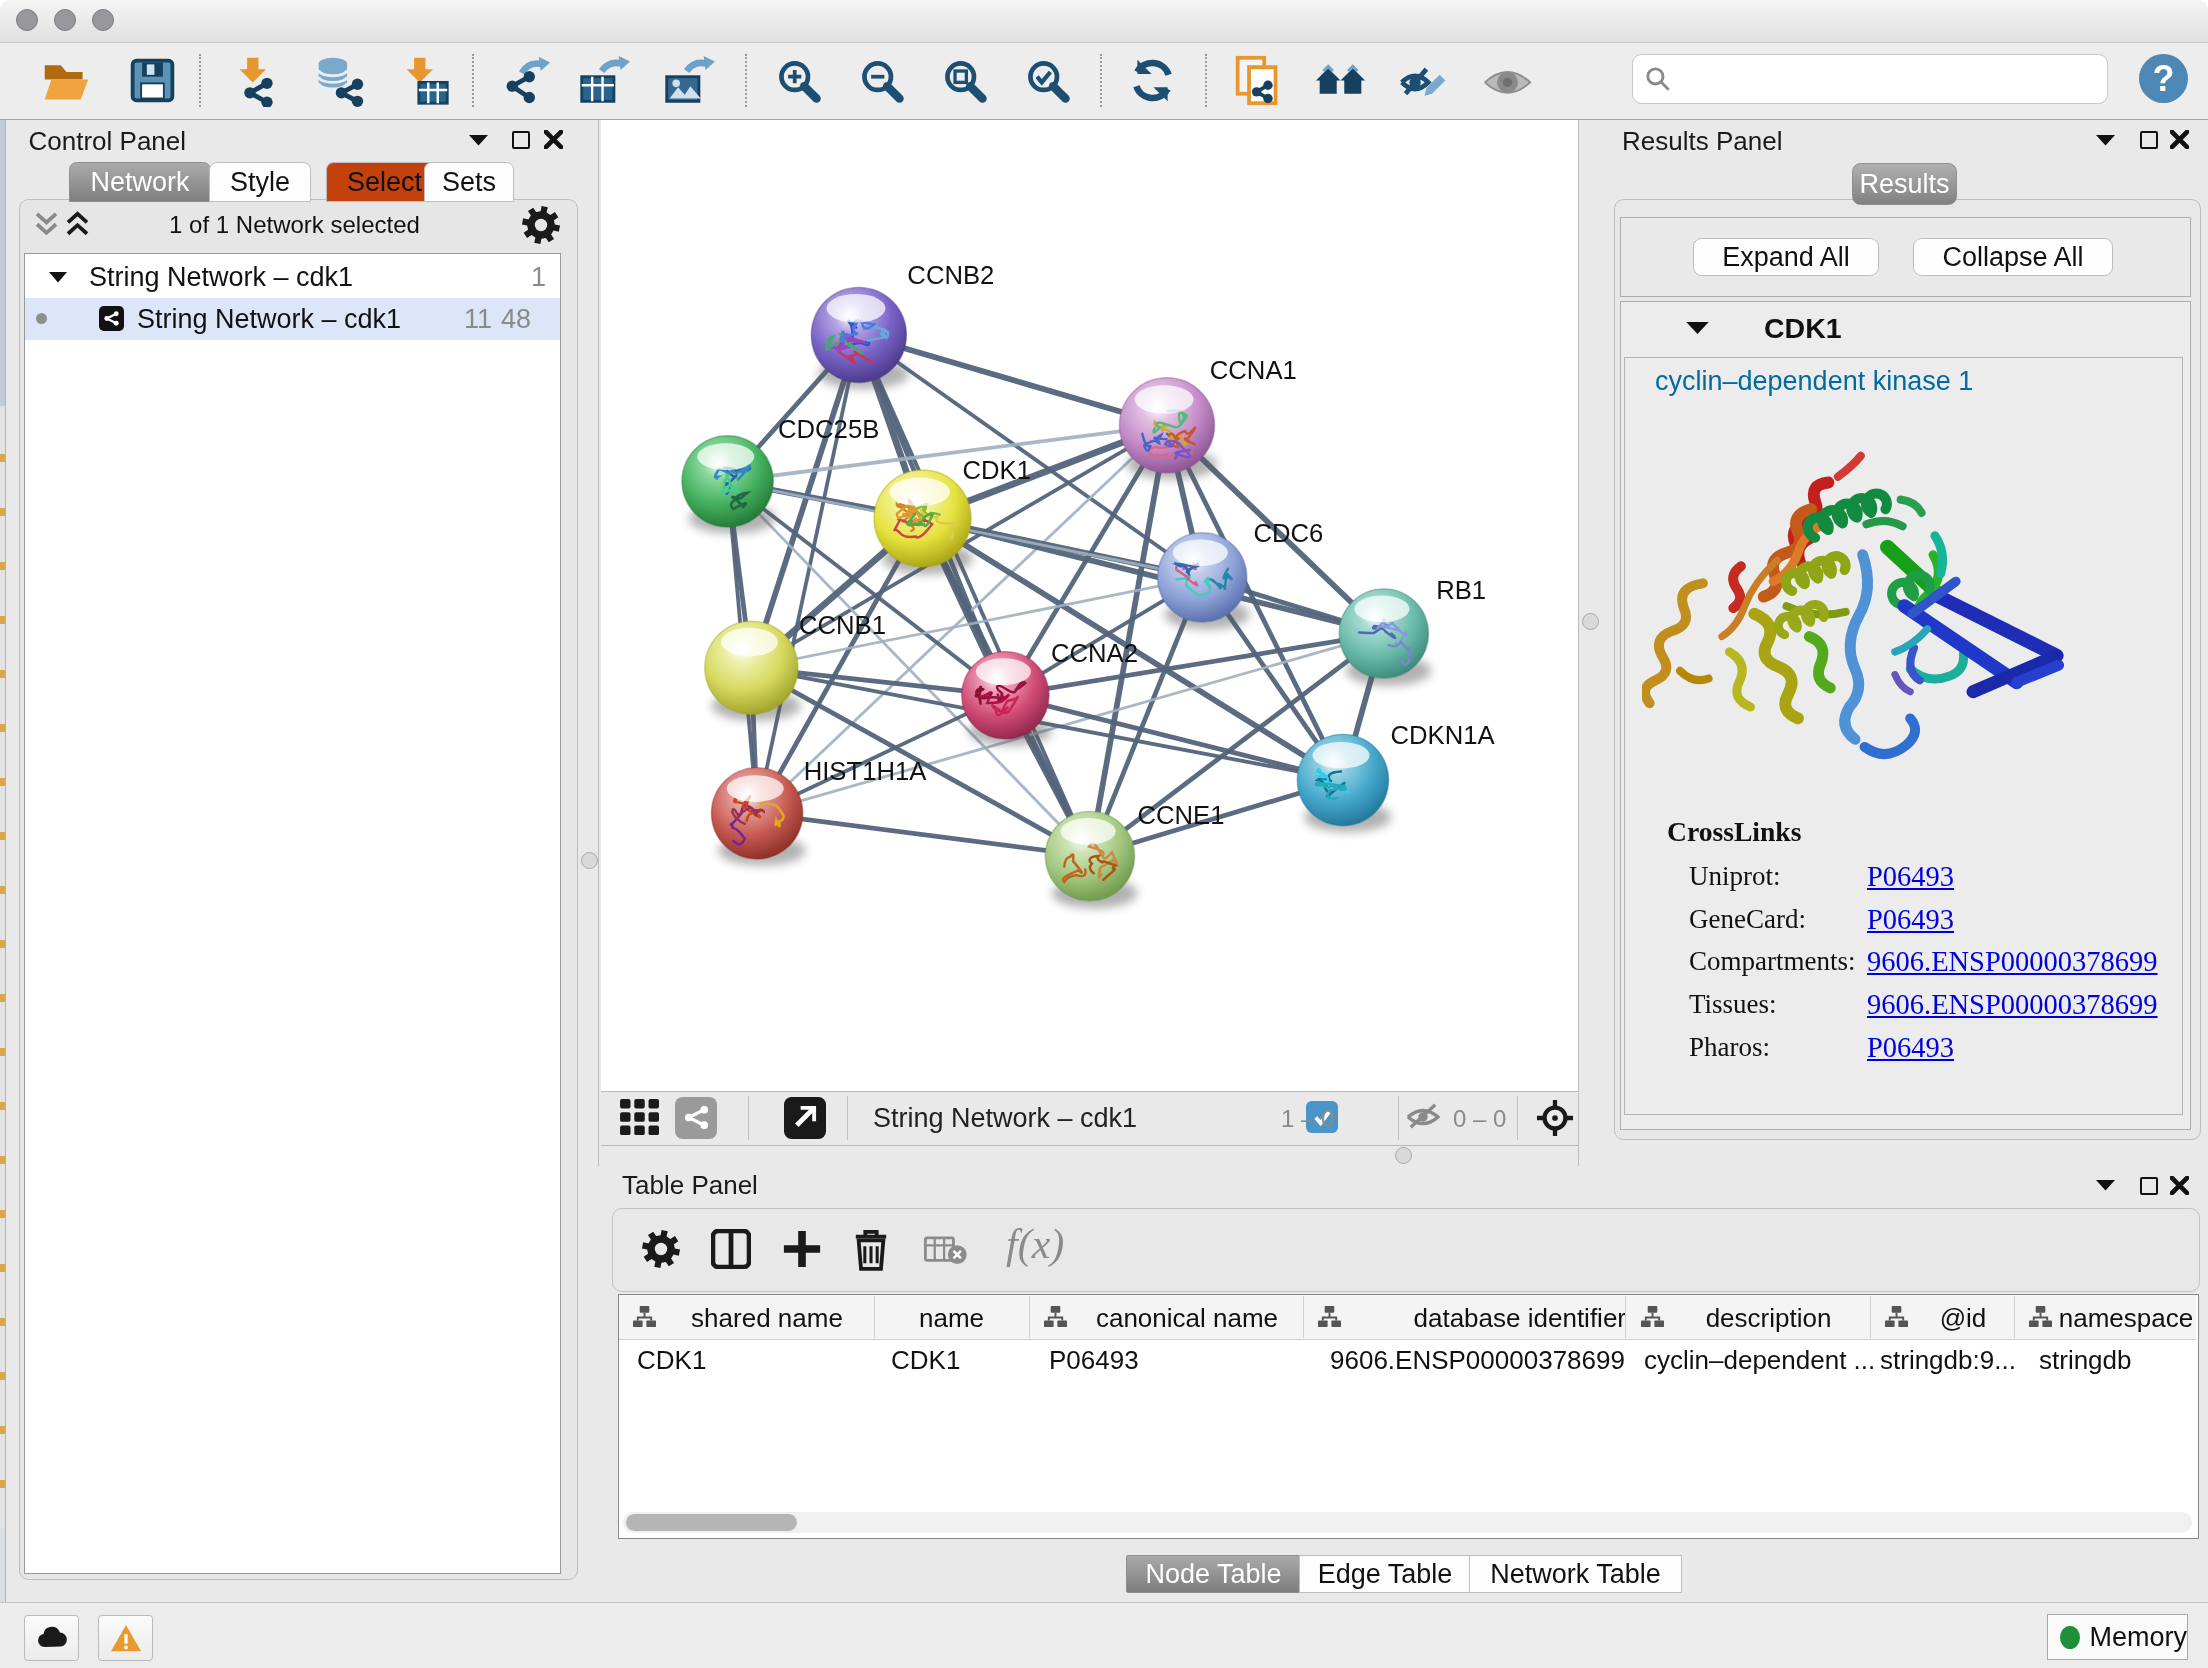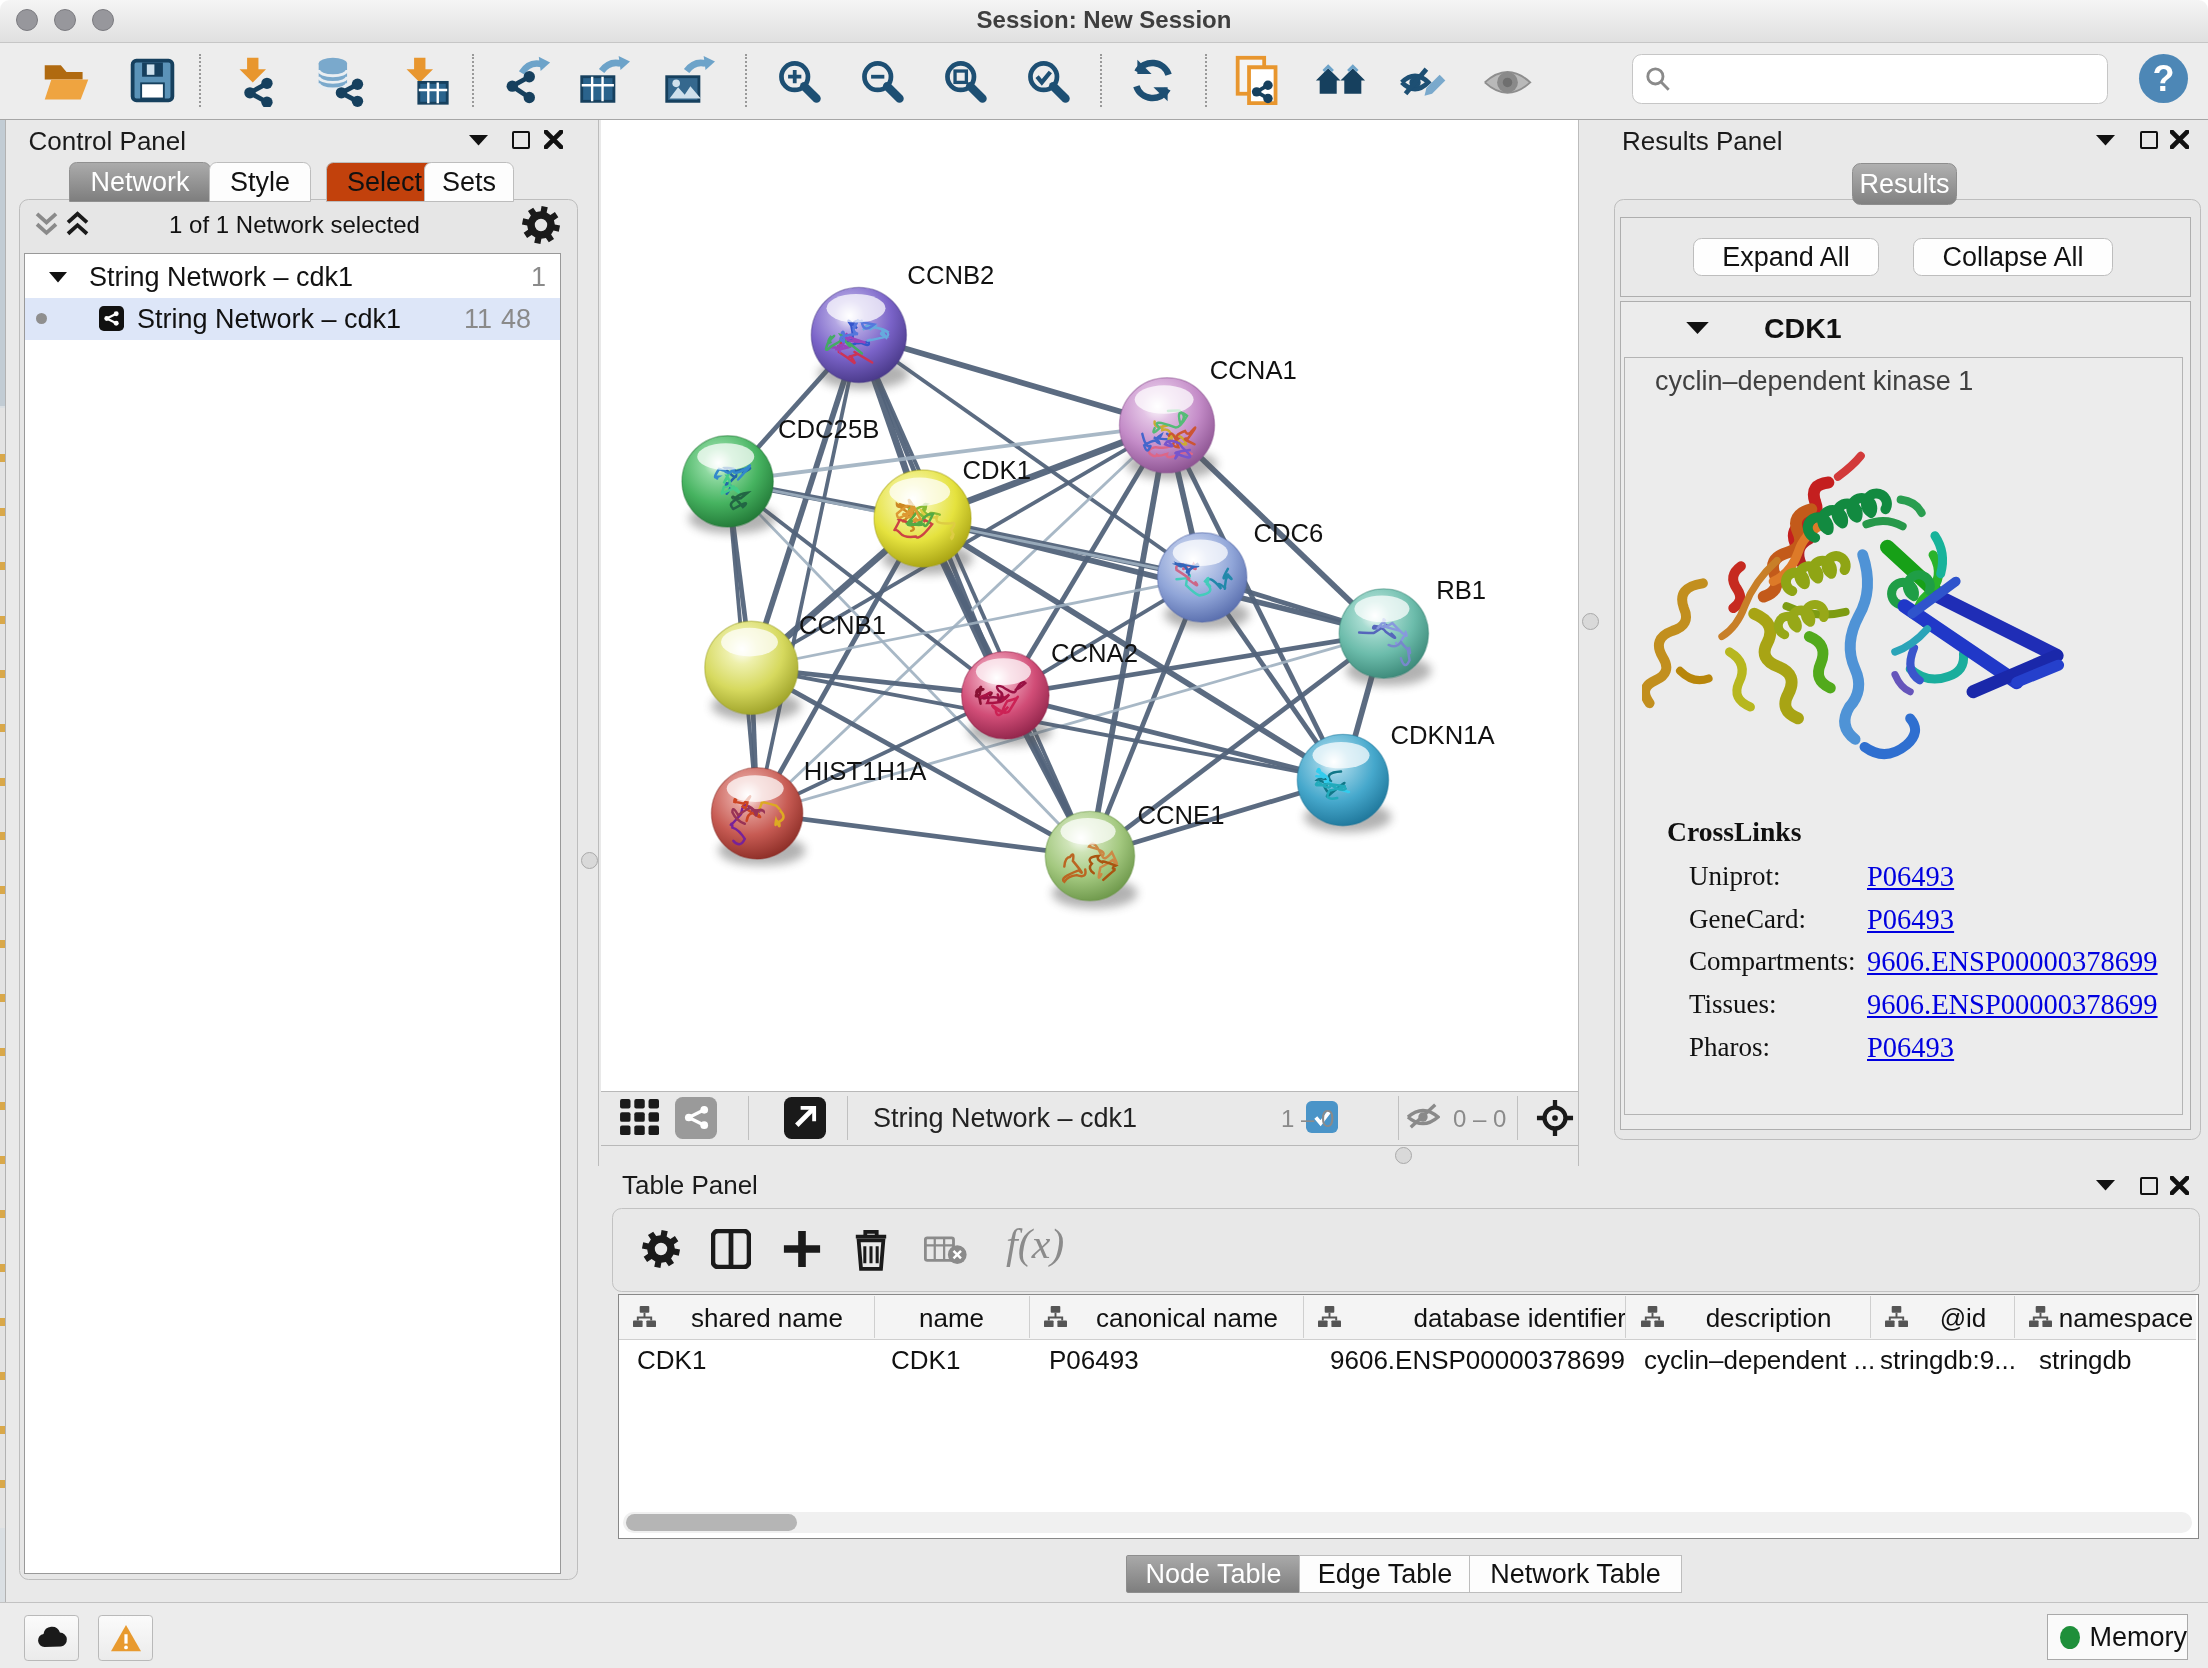--- a/index.html
+++ b/index.html
@@ -10,21 +10,20 @@
 </style>
 </head>
 <body>
 
 <div class="abs" style="left:0;top:0;width:11.4px;height:11.4px;background:#fff;"></div>
 <div class="abs" style="left:2197px;top:0;width:11.4px;height:11.4px;background:#fff;"></div>
 <div class="abs" style="left:0;top:0;width:2208px;height:42px;background:linear-gradient(#f5f5f5,#e0e0e0);border-bottom:1px solid #c6c6c6;border-radius:9.5px 9.5px 0 0;">
   <div class="abs" style="left:16px;top:8.6px;width:22px;height:22px;border-radius:50%;background:#97979c;border:1.9px solid #7b7b80;box-sizing:border-box;"></div>
   <div class="abs" style="left:54px;top:8.6px;width:22px;height:22px;border-radius:50%;background:#97979c;border:1.9px solid #7b7b80;box-sizing:border-box;"></div>
   <div class="abs" style="left:92px;top:8.6px;width:22px;height:22px;border-radius:50%;background:#97979c;border:1.9px solid #7b7b80;box-sizing:border-box;"></div>
-  <div class="abs" style="left:0;top:5.7px;width:2208px;text-align:center;font-size:24px;font-weight:bold;color:#3e3e3e;">Session: New Session</div>
 </div>
 
 <div class="abs" style="left:0;top:43px;width:2208px;height:76px;background:#ededed;border-bottom:1px solid #a6a6a6;">
 
 </div>
 
 <div class="abs" style="left:1632px;top:54px;width:474px;height:48px;background:#fff;border:1.9px solid #c6c6c6;border-radius:9.5px;">
   <svg class="abs" style="left:11.4px;top:9.5px;" width="28.5" height="28.5" viewBox="0 0 30 30">
       <circle cx="12" cy="12" r="8" fill="none" stroke="#8a8a8a" stroke-width="3"></circle>
       <line x1="18" y1="18" x2="26" y2="26" stroke="#8a8a8a" stroke-width="3"></line>
@@ -549,21 +548,21 @@
 <div class="abs" style="left:1620px;top:217px;width:569px;height:78px;background:#e9e9e9;border:1px solid #aeaeae;"></div>
 <div class="abs" style="left:1693px;top:238px;width:184px;height:36px;background:#fefefe;border:1px solid #bdbdbd;border-radius:8.6px;color:#111;font-size:27px;display:flex;align-items:center;justify-content:center;">Expand All</div>
 <div class="abs" style="left:1913px;top:238px;width:198px;height:36px;background:#fefefe;border:1px solid #bdbdbd;border-radius:8.6px;color:#111;font-size:27px;display:flex;align-items:center;justify-content:center;">Collapse All</div>
 
 <div class="abs" style="left:1620px;top:301px;width:569px;height:827px;background:#ececec;border:1px solid #aeaeae;"></div>
 <svg class="abs" style="left:1685px;top:320px" width="25" height="15" viewBox="0 0 26 16">
     <path d="M1 2 h24 l-12 13 z" fill="#111"></path>
   </svg>
 <div class="abs" style="left:1764px;top:312px;font-size:28.5px;font-weight:bold;color:#111;">CDK1</div>
 <div class="abs" style="left:1624px;top:357px;width:557px;height:756px;background:#ececec;border:1px solid #b4b4b4;"></div>
-<div class="abs" style="left:1655px;top:366px;font-size:27px;color:#404040;">cyclin–dependent kinase 1</div>
+<div class="abs" style="left:1655px;top:366px;font-size:27px;color:#0369a1;">cyclin–dependent kinase 1</div>
 
 <svg class="abs" style="left:1642px;top:433px" width="428" height="352" viewBox="0 0 450 370">
 <g fill="none" stroke-linecap="round" stroke-linejoin="round">
 <path d="M196 52 q-20 2 -14 20 q6 16 -10 22 q-18 6 -10 24" stroke="#c41f1f" stroke-width="12.5"></path>
 <path d="M206 46 q16 -12 24 -22" stroke="#d23a3a" stroke-width="8.5"></path>
 <path d="M176 112 q-16 8 -8 26" stroke="#b22222" stroke-width="10.5"></path>
 <path d="M178 80 q-22 6 -14 24 q8 16 -12 22 q-20 6 -12 24 q6 16 -12 22" stroke="#c35a1a" stroke-width="12.5"></path>
 <path d="M190 96 q-20 10 -26 30 q-8 22 -26 30" stroke="#dd7a28" stroke-width="9.5"></path>
 <path d="M104 140 q-14 10 -4 24 q8 12 -4 20" stroke="#c62a20" stroke-width="10.5"></path>
 <path d="M142 134 q-24 22 -34 48 q-8 22 -24 32" stroke="#c87f28" stroke-width="7.5"></path>

